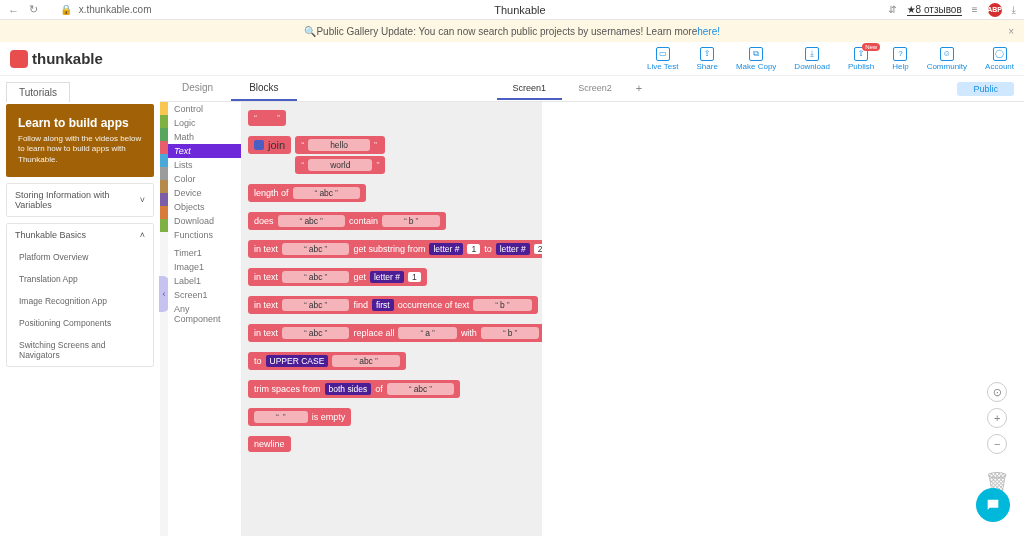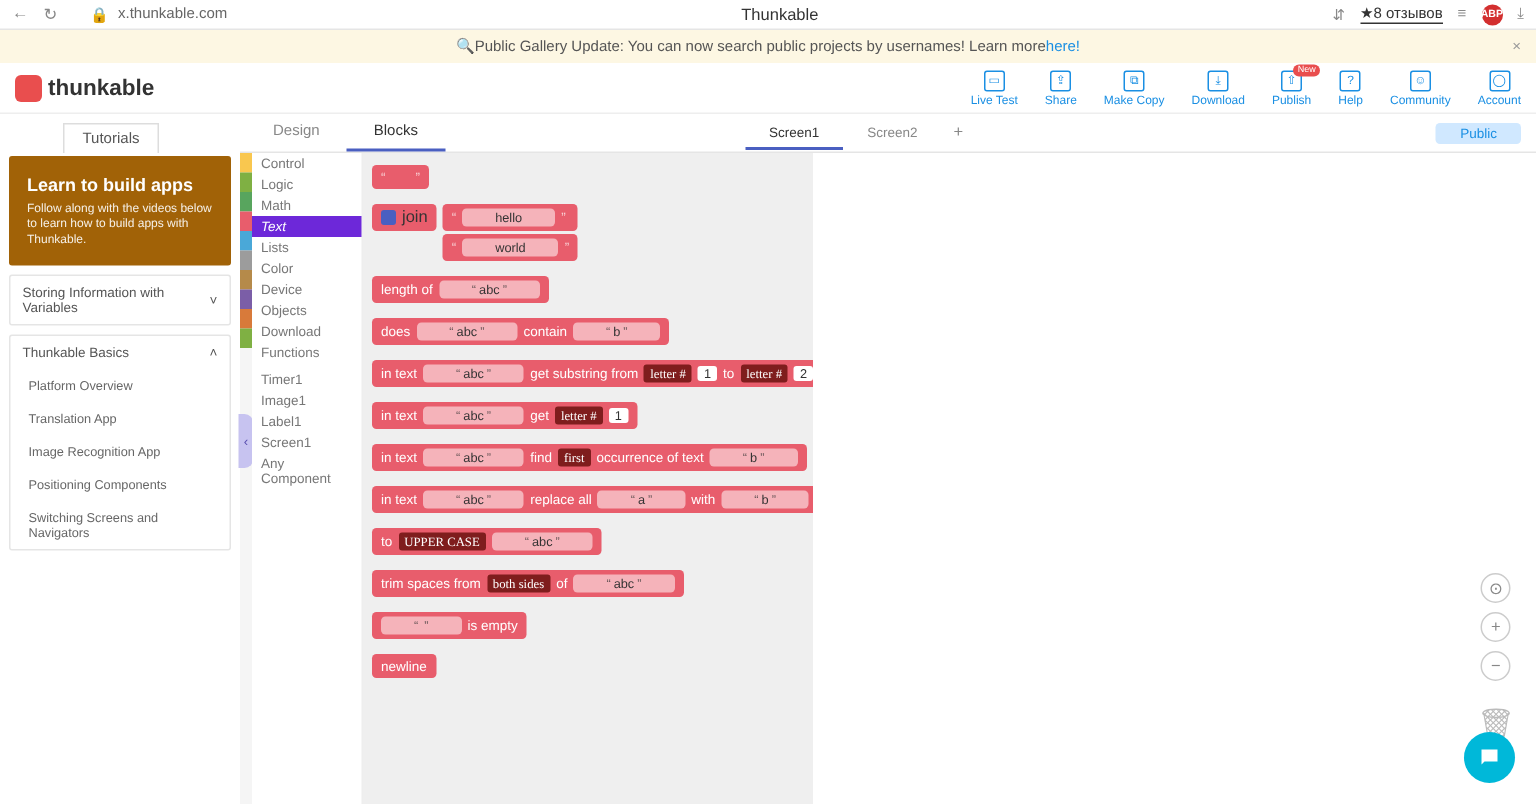--- a/index.html
+++ b/index.html
@@ -27,21 +27,21 @@
   .header-actions { display: flex; gap: 18px; }
   .header-action { display: flex; flex-direction: column; align-items: center; font-size: 8px; color: #1a8fe3; position: relative;}
   .header-action .ico { width: 14px; height: 14px; border: 1px solid #1a8fe3; border-radius: 2px; margin-bottom: 1px; display:flex;align-items:center;justify-content:center;font-size:8px;}
   .badge-new { position: absolute; top: -4px; right: -6px; background: #e94e4e; color: #fff; font-size: 6px; padding: 1px 3px; border-radius: 6px; }
 
   
   .main { display: flex; height: 460px; }
 
   
   .sidebar-left { width: 160px; padding: 6px; }
-  .tutorials-tab { display: inline-block; border: 1px solid #ddd; border-bottom: none; padding: 4px 12px; font-size: 10px; color: #555; background:#fff;margin-left:36px; }
+  .tutorials-tab { display: inline-block; border: 1px solid #ddd; border-bottom: none; padding: 4px 12px; font-size: 10px; color: #555; background:#fff; }
   .learn-card { background: #a16207; color: #fff; padding: 12px; border-radius: 2px; margin-top: 2px;}
   .learn-card h3 { font-size: 12px; font-weight: 600; margin-bottom: 4px;}
   .learn-card p { font-size: 8px; line-height: 1.3; opacity: .9;}
   .acc { border: 1px solid #e5e5e5; margin-top: 6px; border-radius: 2px; }
   .acc-head { padding: 6px 8px; font-size: 9px; color: #555; display:flex; justify-content:space-between; align-items:center; cursor:pointer;}
   .acc-item { padding: 6px 12px; font-size: 8.5px; color: #666; cursor:pointer;}
 
   
   .editor { flex: 1; display: flex; flex-direction: column; background: #f5f5f5; position: relative;}
   .tab-row { display: flex; align-items: center; background: #fff; border-bottom: 1px solid #e5e5e5; padding-left: 4px;}
@@ -65,21 +65,21 @@
   .cat-list .cat { padding: 2px 6px; cursor:pointer;}
   .cat-list .cat.sel { background:#6d28d9; color:#fff;font-style:italic;}
   .cat-list .sep { height:4px;}
 
   
   .flyout { width: 300px; background:#efefef; padding: 8px 6px; overflow:hidden; position:relative;}
   .blk { background:#e85d6c; color:#fff; font-size:9px; padding: 3px 6px; border-radius:3px; display:inline-flex; align-items:center; gap:4px; margin-bottom:10px; white-space:nowrap;}
   .blk.newrow { display:flex; width:fit-content;}
   .slot { background:#f5b3ba; color:#333; padding:1px 22px; border-radius:3px; display:inline-flex; align-items:center; gap:2px; font-size:8.5px;}
   .numslot { background:#fff; color:#333; padding:0 4px; border-radius:2px; font-size:8.5px; min-width:12px; text-align:center;}
-  .dropdown { background:#7f1d1d; padding:1px 4px; border-radius:2px; font-size:8.5px;font-family:Liberation Serif, serif;}
+  .dropdown { background:#4c1d95; padding:1px 4px; border-radius:2px; font-size:8.5px;}
   .gear { width:10px;height:10px;background:#4a5fc1;border-radius:2px;display:inline-block;}
   .q { opacity:.7;}
   .join-wrap { display:flex; align-items:flex-start; gap:4px; margin-bottom:10px;}
   .join-main { background:#e85d6c; padding:3px 6px; border-radius:3px; display:flex; align-items:center; gap:4px;}
   .join-args { display:flex; flex-direction:column; gap:2px;}
 
   
   .workspace { flex:1; background:#fff; position:relative;}
   .ws-controls { position:absolute; right:14px; top:280px; display:flex; flex-direction:column; gap:6px; align-items:center;}
   .ws-btn { width:20px; height:20px; border:1px solid #ccc; border-radius:50%; display:flex; align-items:center; justify-content:center; font-size:11px; color:#888; background:#fff; cursor:pointer;}

